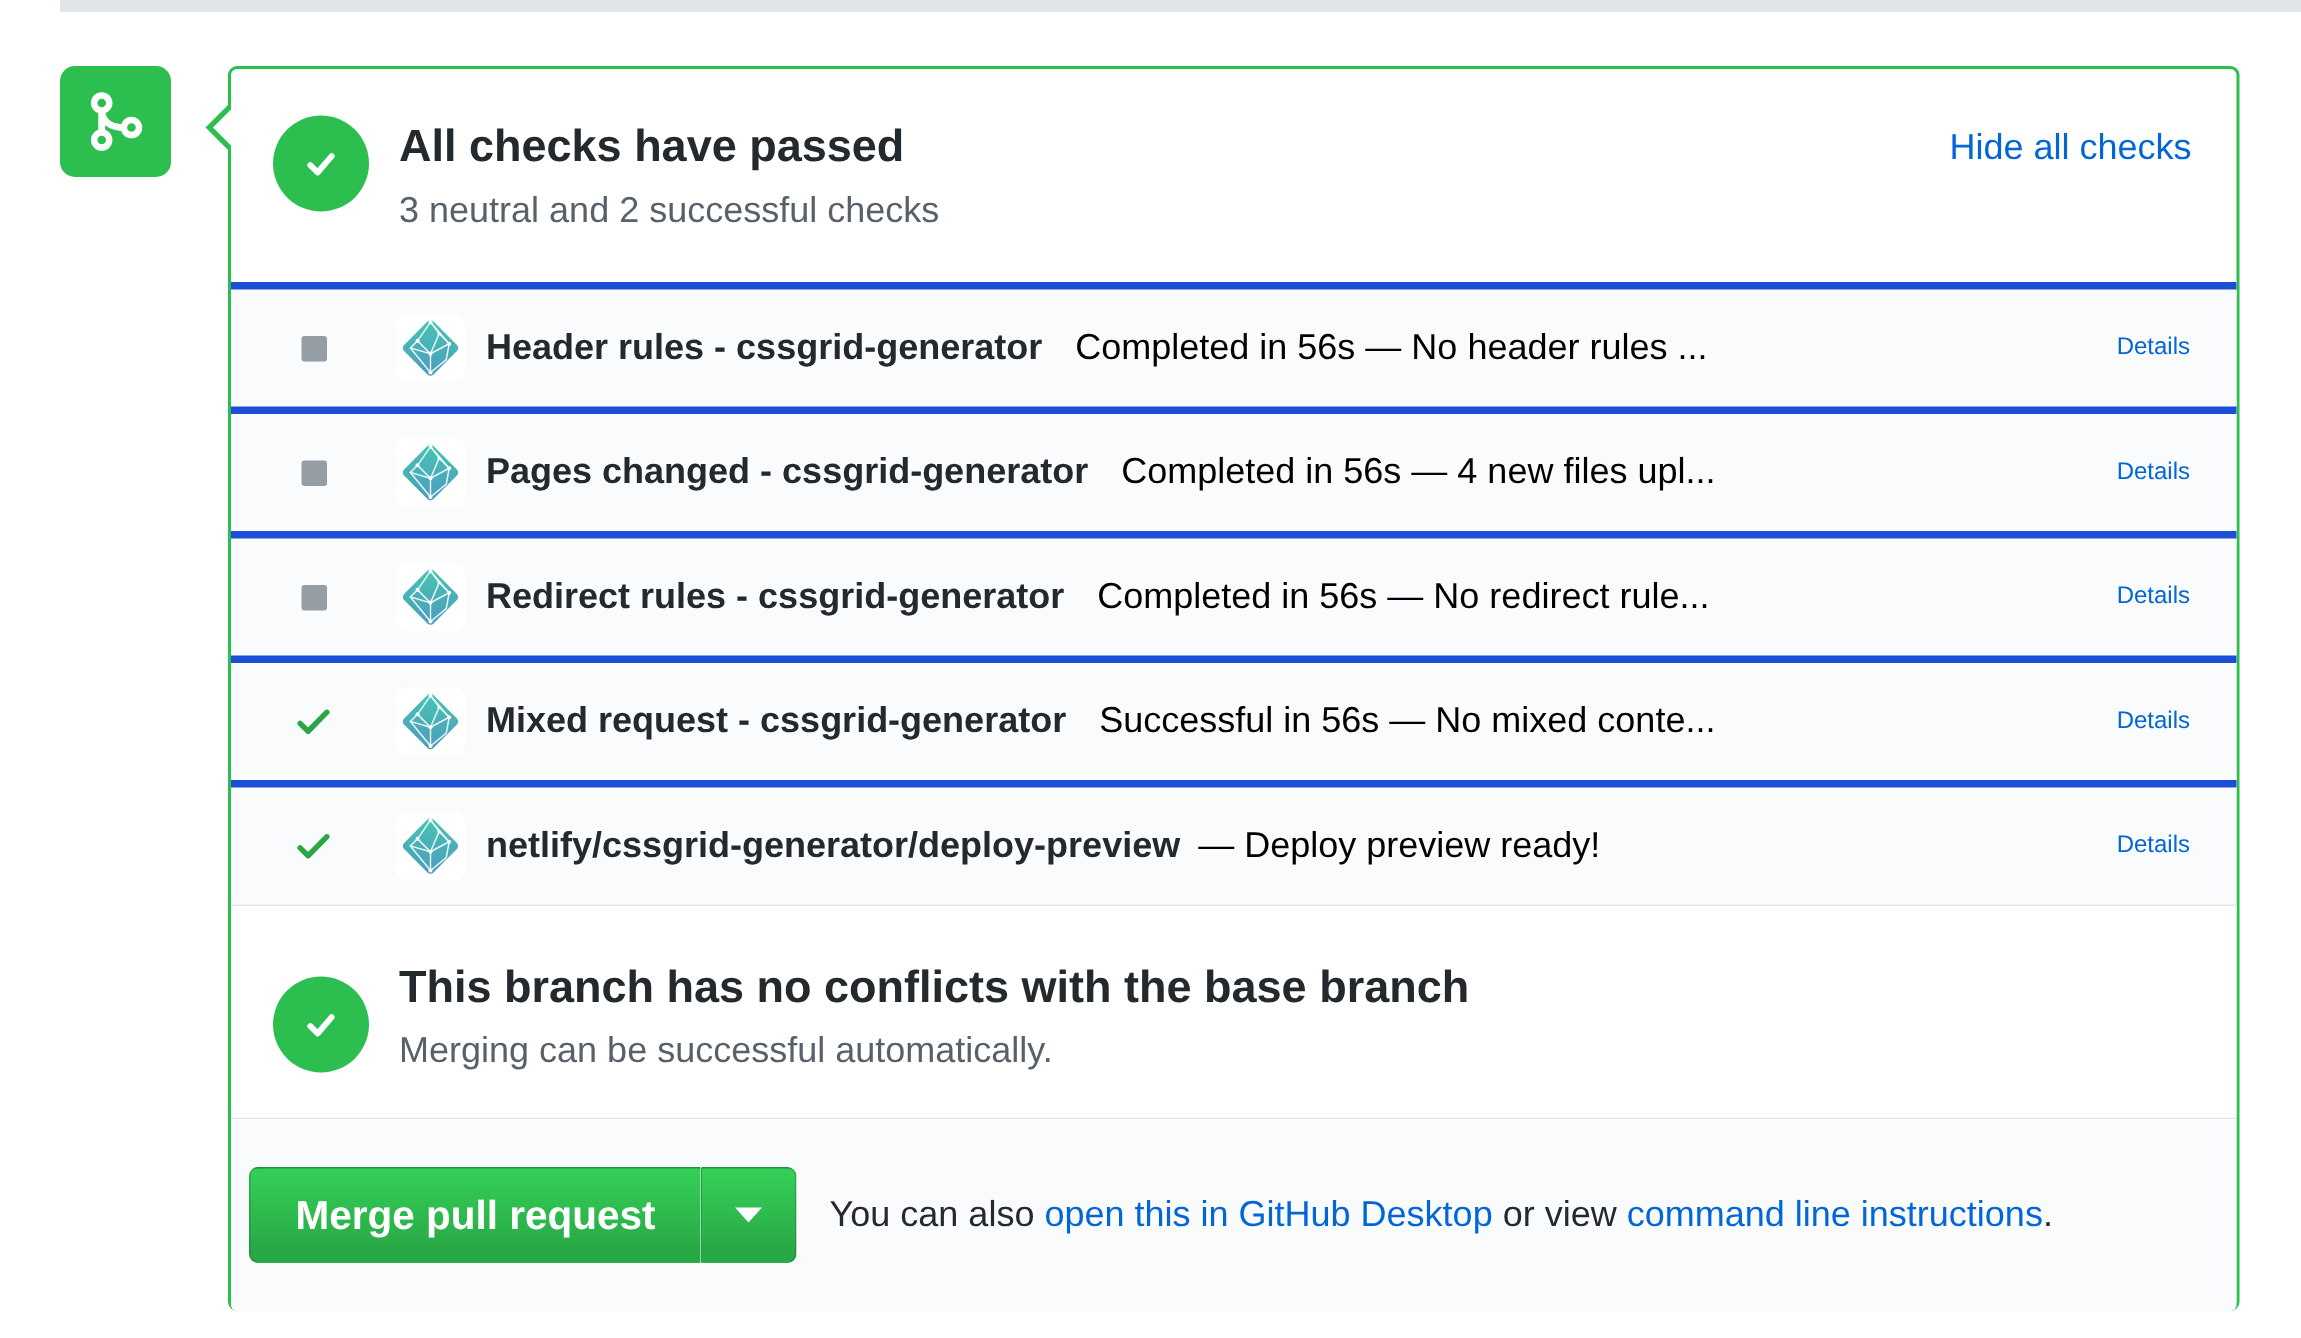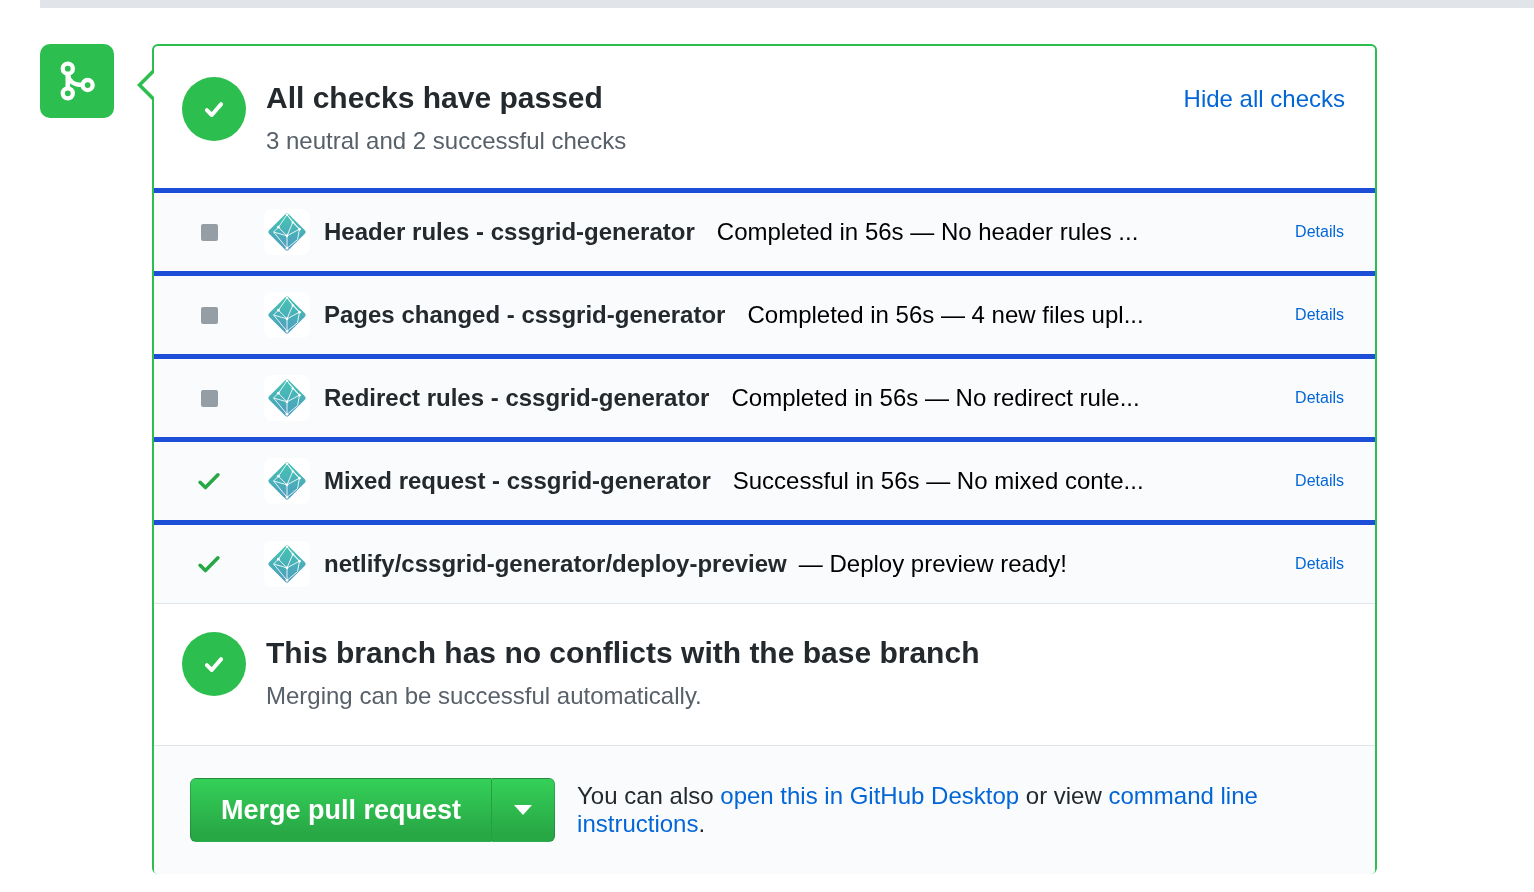--- a/index.html
+++ b/index.html
@@ -12,21 +12,21 @@
   }
 
   .timeline-badge {
     position: absolute; left: 40px; top: 44px;
     width: 74px; height: 74px; border-radius: 10px;
     background: #2cbe4e; display: flex; align-items: center; justify-content: center;
   }
 
   .merge-box {
     position: absolute; left: 152px; top: 44px;
-    width: 1225px; height: 830px;
+    width: 1341px; height: 830px;
     background: #ffffff;
     border: 2px solid #2cbe4e;
     border-radius: 6px;
   }
   .notch-outer {
     position: absolute; left: -17px; top: 24px; width: 0; height: 0;
     border-top: 15px solid transparent; border-bottom: 15px solid transparent;
     border-right: 15px solid #2cbe4e;
   }
   .notch-inner {
@@ -56,27 +56,27 @@
   }
   .row-status { width: 110px; flex: none; display: flex; align-items: center; justify-content: center; }
   .neutral-square { width: 17px; height: 17px; background: #959da5; border-radius: 2px; }
   .netlify-avatar { width: 46px; height: 46px; flex: none; margin-right: 14px; border-radius: 6px; overflow: hidden; }
   .check-name { font-size: 24px; font-weight: 700; color: #24292e; white-space: nowrap; }
   .check-desc { font-size: 24px; color: #000000; margin-left: 22px; white-space: nowrap; }
   .details-link { margin-left: auto; font-size: 16px; color: #0366d6; text-decoration: none; }
 
   .merge-status {
     border-top: 1px solid #e1e4e8;
-    display: flex; align-items: flex-start; padding: 28px 30px 30px 28px; height: 142px;
+    display: flex; align-items: flex-end; padding: 28px 30px 30px 28px; height: 142px;
     background: #ffffff;
   }
 
   .box-footer {
     border-top: 1px solid #e1e4e8; background: #fafbfc;
-    height: 129px; display: flex; align-items: center; padding: 0 30px 0 36px;
+    height: 129px; display: flex; align-items: center; padding: 0 30px 0 12px;
     border-radius: 0 0 4px 4px;
   }
   .btn-group { display: flex; flex: none; }
   .merge-btn {
     height: 64px; padding: 0 30px;
     background: linear-gradient(-180deg, #34d058 0%, #28a745 90%);
     border: 1px solid rgba(27,31,35,0.2); border-right: none;
     border-radius: 6px 0 0 6px;
     color: #ffffff; font-size: 27px; font-weight: 700;
     font-family: "Liberation Sans", sans-serif; cursor: pointer;

